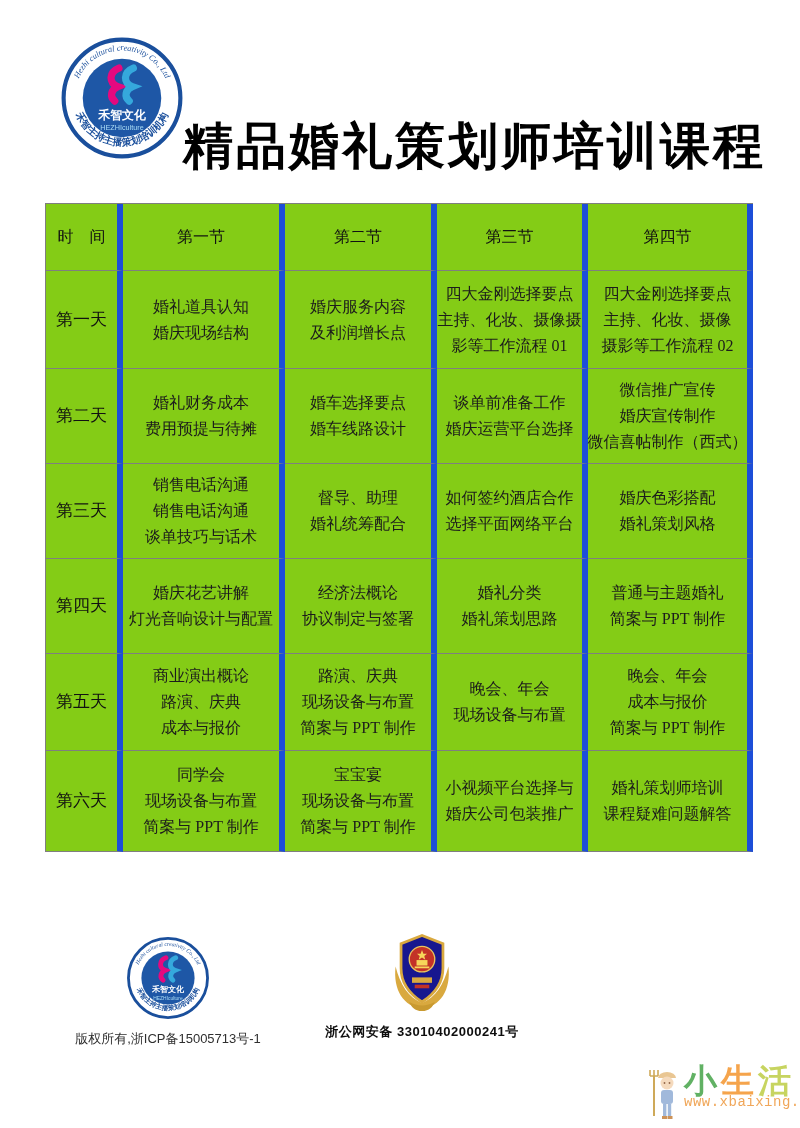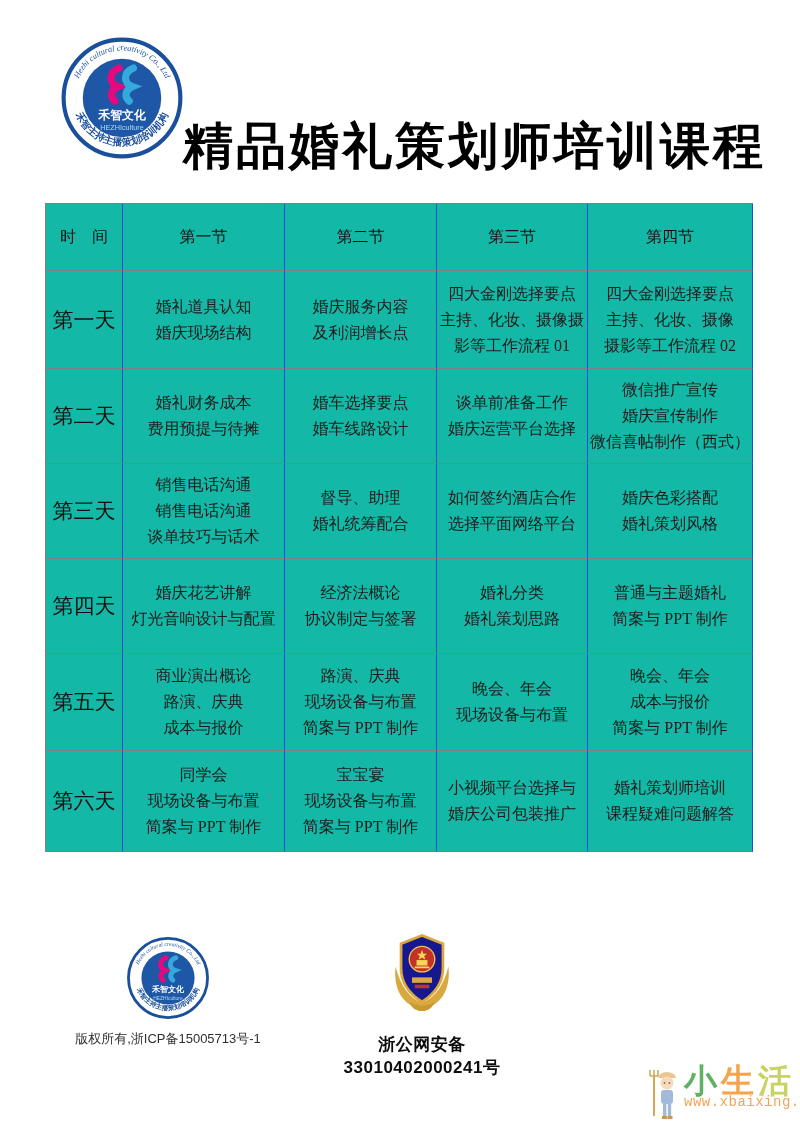--- a/index.html
+++ b/index.html
@@ -11,35 +11,35 @@
   .page-title{position:absolute;left:183px;top:79px;white-space:nowrap;
       font-family:"Liberation Serif","DejaVu Serif",serif;font-weight:900;
       font-size:50px;letter-spacing:3px;color:#000;}
 
   
   #course-table{position:absolute;left:45px;top:203px;display:grid;
       grid-template-columns:77px 162px 152px 151px 165px;
       grid-template-rows:67px 98px 95px 95px 95px 97px 101px;
       border-top:1px solid #7f7f7f;border-left:1px solid #7f7f7f;
       font-family:"Liberation Serif","DejaVu Serif",serif;}
-  .cell{border-right:1px solid #1d4ed8;border-bottom:1px solid #7f7f7f;
+  .cell{border-right:6px solid #1d4ed8;border-bottom:1px solid #7f7f7f;
       display:flex;flex-direction:column;justify-content:center;align-items:center;
-      text-align:center;font-size:16px;line-height:26px;color:#1c1c1c;background:#14b8a6;}
+      text-align:center;font-size:16px;line-height:26px;color:#1c1c1c;background:#84cc16;}
   .cell .line{white-space:pre;}
   .head{font-size:16px;color:#111;}
-  .day{font-size:21px;color:#111;}
+  .day{font-size:17px;color:#111;}
 
   
   .footer-block{position:absolute;text-align:center;}
   #fb-left{left:68px;top:936px;width:200px;}
   #fb-left .badge{width:84px;height:84px;}
   .icp-text{margin-top:6px;font-size:13px;color:#2f2f2f;}
   #fb-center{left:322px;top:930px;width:200px;}
   #fb-center .badge{width:66px;height:82px;}
-  .police-text{margin-top:17px;font-size:17px;font-weight:bold;color:#0d0d0d;letter-spacing:.5px;}
+  .police-text{margin-top:7px;font-size:13px;font-weight:bold;color:#0d0d0d;letter-spacing:.5px;}
   #fb-right{left:550px;top:944px;width:200px;}
   #fb-right .badge{width:66px;height:54px;}
   .baidu-cn{font-size:17px;color:#2b5aa7;letter-spacing:5px;margin-top:3px;}
   .baidu-en{font-size:8px;color:#9aa0a6;letter-spacing:1.6px;margin-top:1px;}
   .baidu-cert{font-size:17px;font-weight:bold;color:#111;letter-spacing:2px;margin-top:7px;}
 
   
   .watermark{position:absolute;left:648px;top:1066px;display:flex;align-items:flex-start;opacity:.92;}
   .wm-char{width:34px;height:56px;flex:0 0 auto;}
   .wm-text{margin-left:2px;}

